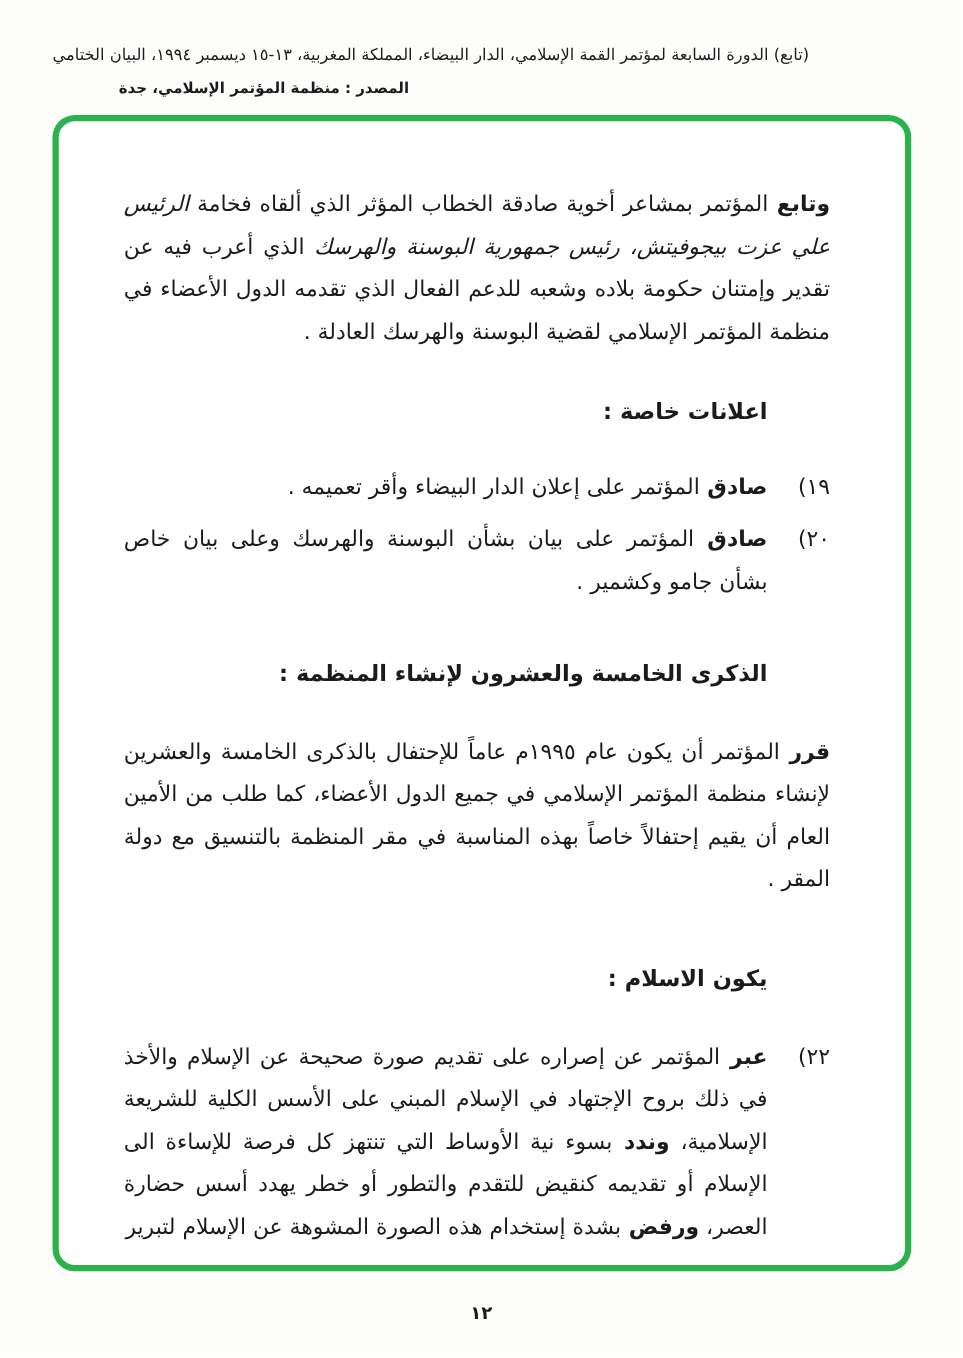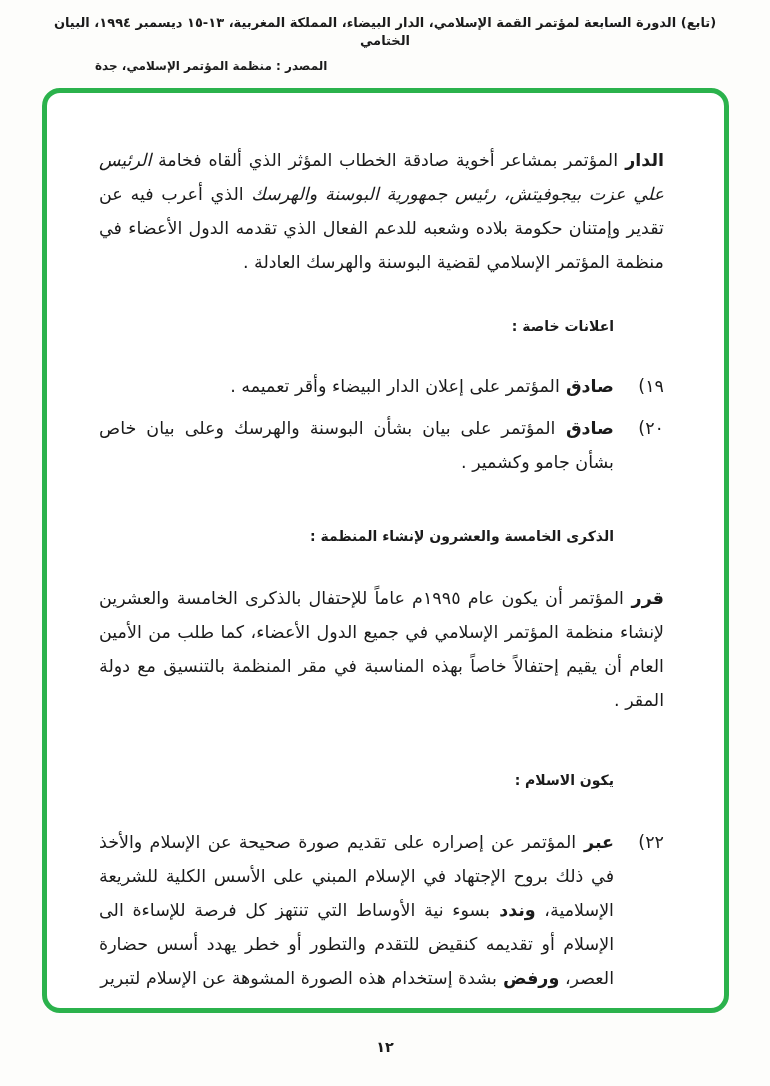--- a/index.html
+++ b/index.html
@@ -7,24 +7,24 @@
   body {
     width: 770px; height: 1086px;
     background: #fdfdfb;
     color: #1b1b1b;
     font-family: "DejaVu Sans", sans-serif;
     overflow: hidden;
     --frame: #2bb24c;
   }
   .header-title {
     direction: rtl;
-    text-align: center;
-    padding: 14px 42px 0 42px;
+    text-align: left;
+    padding: 36px 42px 0 42px;
     font-size: 13px;
-    font-weight: bold;
+    font-weight: normal;
     line-height: 1.4;
   }
   .header-source {
     direction: rtl;
     text-align: left;
     padding: 9px 0 0 95px;
     font-size: 12px;
     font-weight: bold;
   }
   .frame {
@@ -49,21 +49,21 @@
     text-align: right;
     white-space: nowrap;
   }
   .text {
     flex: 1;
     margin: 0;
     text-align: justify;
   }
   .heading {
     margin: 0 50px 0 0;
-    font-size: 14px;
+    font-size: 18px;
     font-weight: bold;
   }
   
   .doc-body > *:nth-child(2) { margin-top: 30px; }
   .doc-body > *:nth-child(3) { margin-top: 26px; }
   .doc-body > *:nth-child(4) { margin-top: 8px;  }
   .doc-body > *:nth-child(5) { margin-top: 40px; }
   .doc-body > *:nth-child(6) { margin-top: 28px; }
   .doc-body > *:nth-child(7) { margin-top: 46px; }
   .doc-body > *:nth-child(8) { margin-top: 28px; }
@@ -77,21 +77,21 @@
 </head>
 <body style="--frame: #2bb24c; color: rgb(27, 27, 27);">
 
 <div class="header-title">(تابع) الدورة السابعة لمؤتمر القمة الإسلامي، الدار البيضاء، المملكة المغربية، ١٣-١٥ ديسمبر ١٩٩٤، البيان الختامي</div>
 <div class="header-source">المصدر :  منظمة المؤتمر الإسلامي، جدة</div>
 
 <div class="frame">
   <div class="doc-body">
 
     <div class="item">
-      <p class="text"><span style="font-weight: 700;">الدار </span><span>المؤتمر بمشاعر أخوية صادقة الخطاب المؤثر الذي ألقاه فخامة </span><span style="font-style: italic;">الرئيس علي عزت بيجوفيتش، رئيس جمهورية البوسنة والهرسك </span><span>الذي أعرب فيه عن تقدير وإمتنان حكومة بلاده وشعبه للدعم الفعال الذي تقدمه الدول الأعضاء في منظمة المؤتمر الإسلامي لقضية البوسنة والهرسك العادلة .</span></p>
+      <p class="text"><span style="font-weight: 700;">وتابع </span><span>المؤتمر بمشاعر أخوية صادقة الخطاب المؤثر الذي ألقاه فخامة </span><span style="font-style: italic;">الرئيس علي عزت بيجوفيتش، رئيس جمهورية البوسنة والهرسك </span><span>الذي أعرب فيه عن تقدير وإمتنان حكومة بلاده وشعبه للدعم الفعال الذي تقدمه الدول الأعضاء في منظمة المؤتمر الإسلامي لقضية البوسنة والهرسك العادلة .</span></p>
     </div>
 
     <h3 class="heading">اعلانات خاصة :</h3>
 
     <div class="item">
       <span class="num">(١٩</span>
       <p class="text"><span style="font-weight: 700;">صادق </span><span>المؤتمر على إعلان الدار البيضاء وأقر تعميمه .</span></p>
     </div>
 
     <div class="item">

